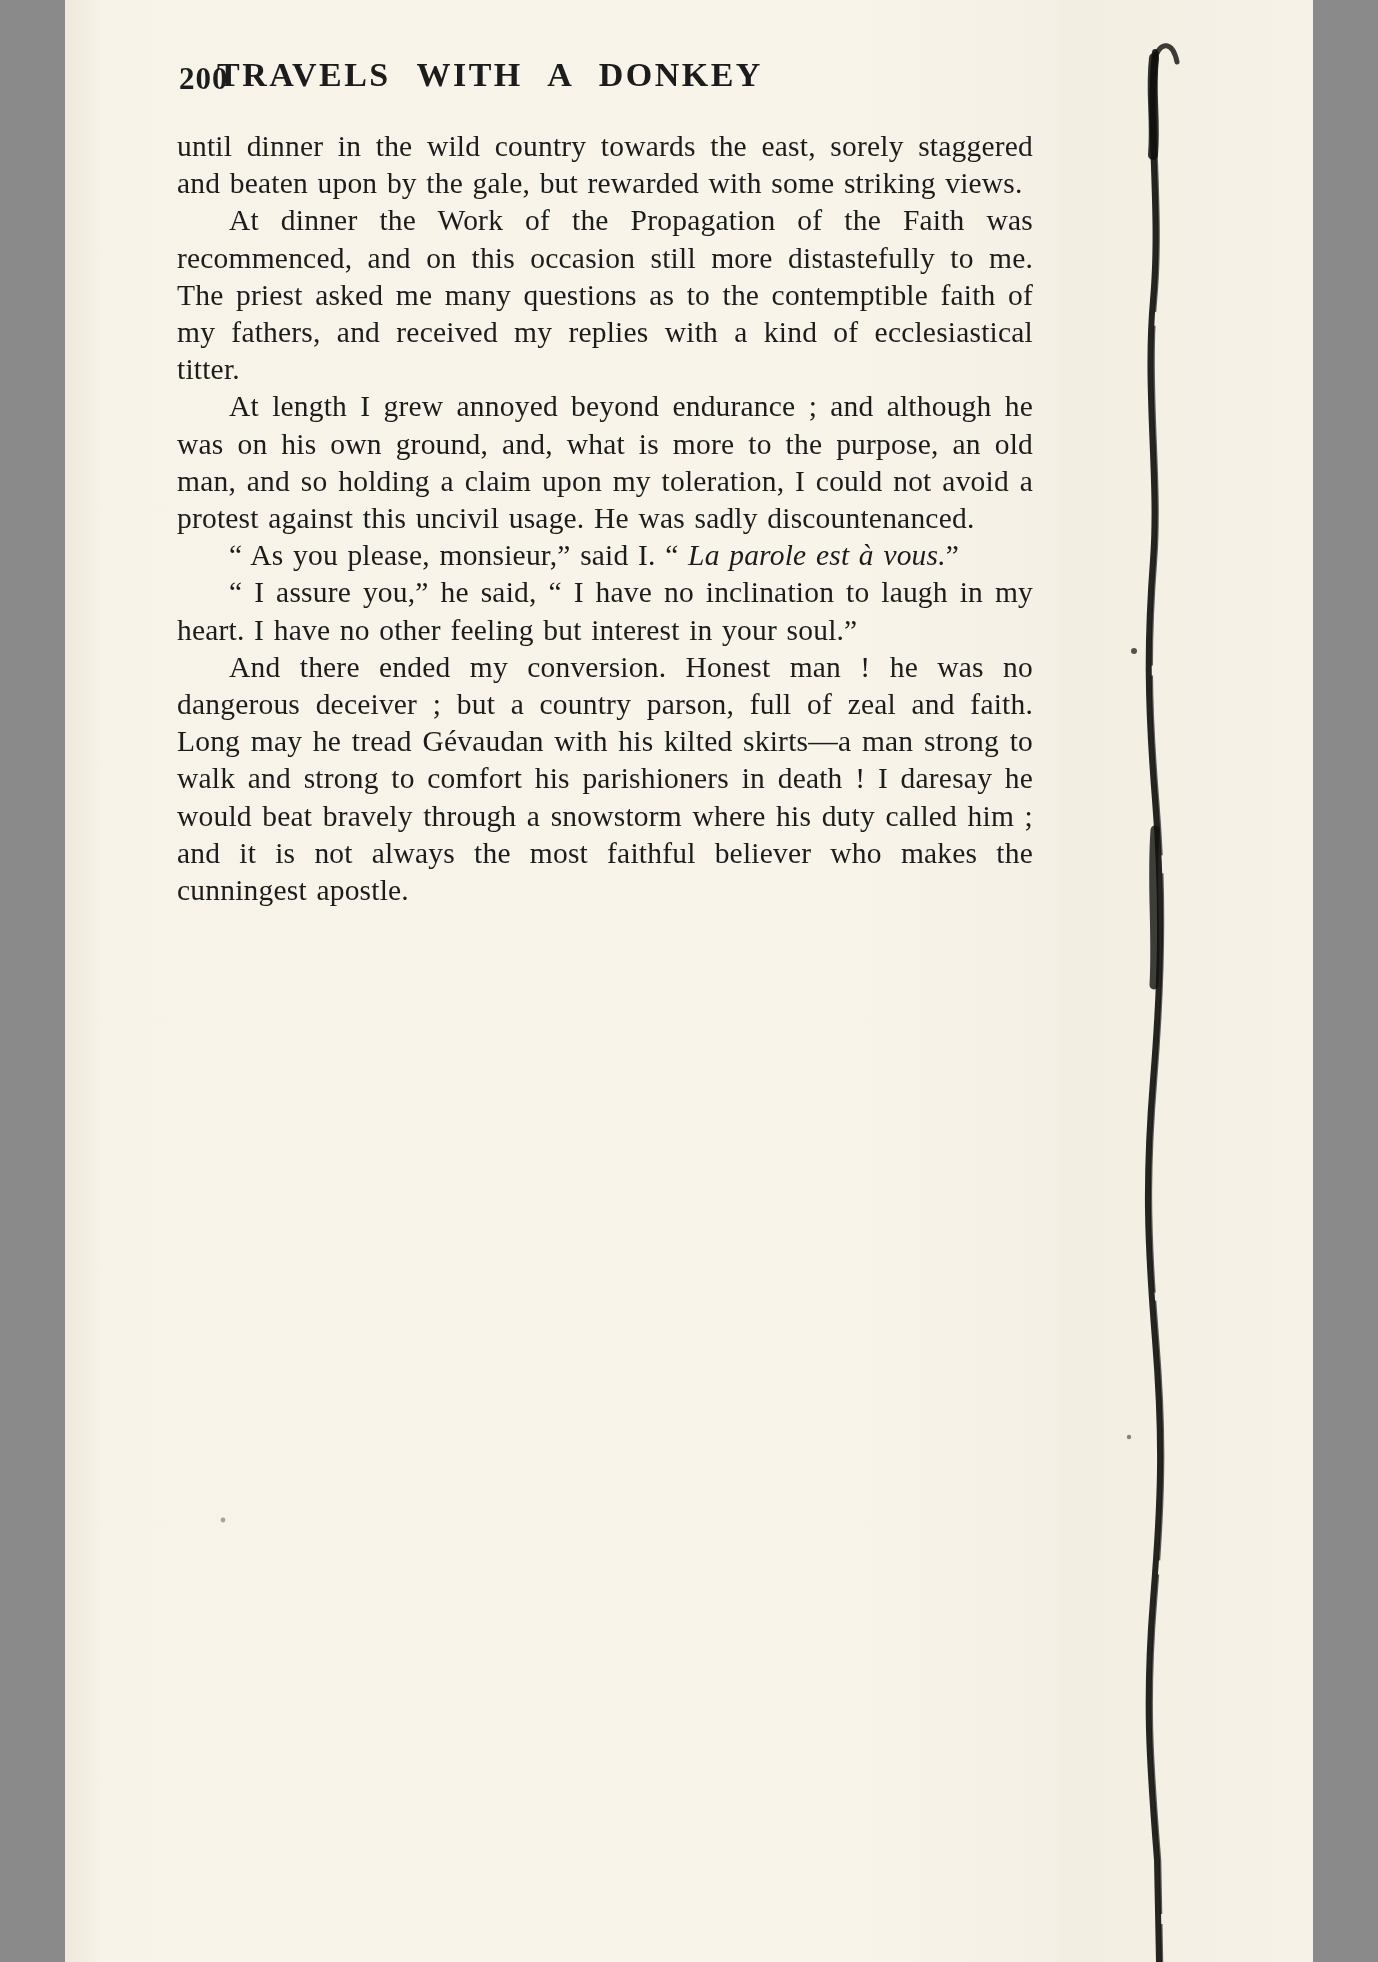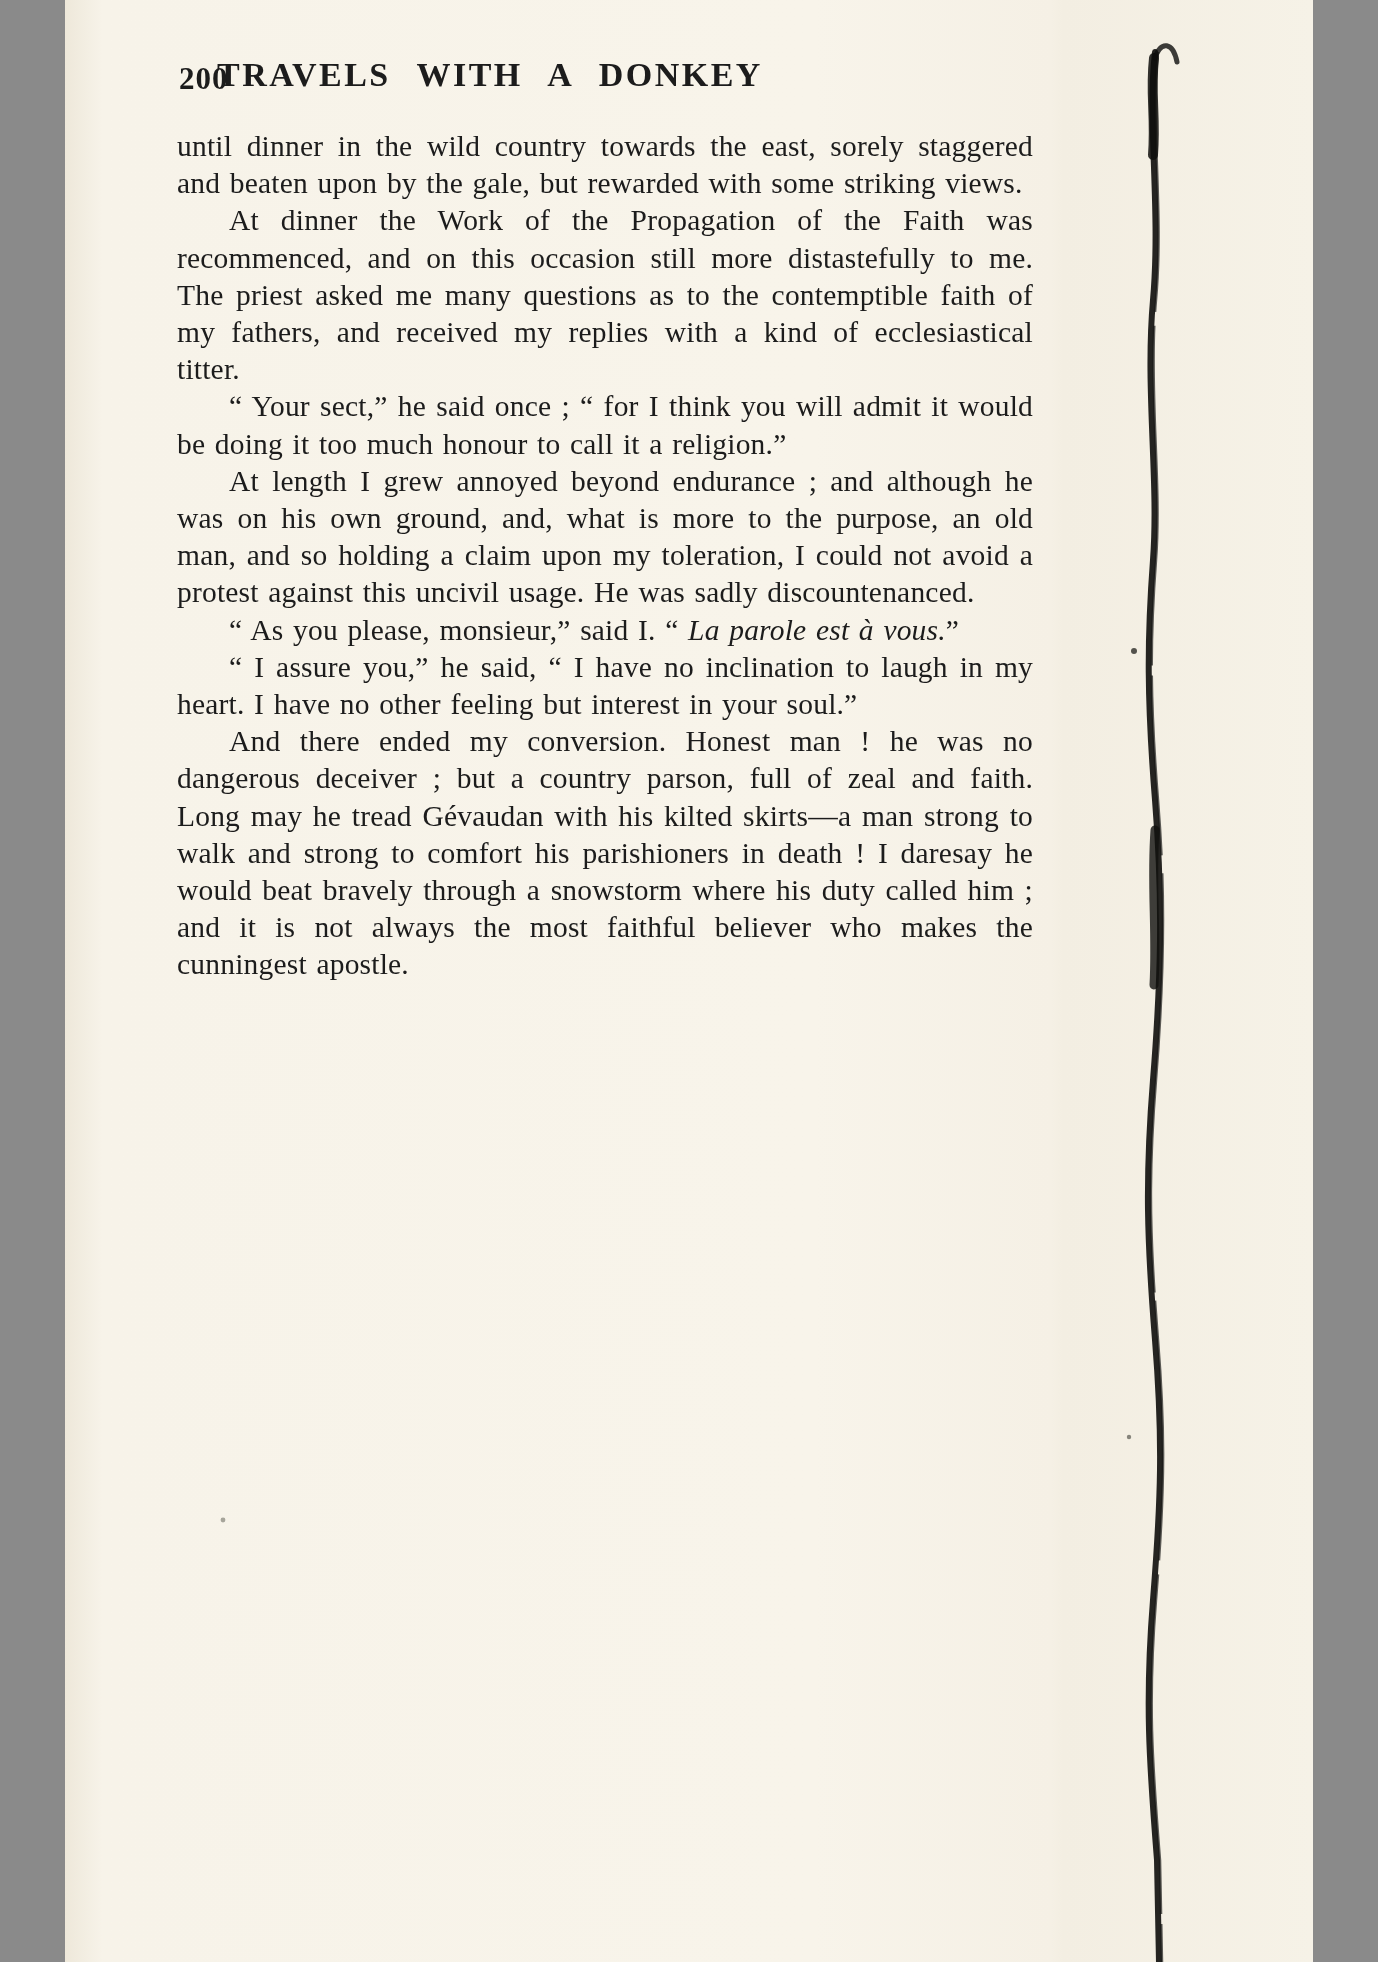--- a/index.html
+++ b/index.html
@@ -75,21 +75,20 @@
 
   <div class="content">
     <div class="page-header">
       <span class="page-number">200</span>
       <div class="page-title">TRAVELS WITH A DONKEY</div>
     </div>
 
     <div class="body-text">
         <p class="para"><span>until dinner in the wild country towards the east, sorely staggered and beaten upon by the gale, but rewarded with some striking views.</span></p>
         <p class="para indent"><span>At dinner the Work of the Propagation of the Faith was recommenced, and on this occasion still more distastefully to me.  The priest asked me many questions as to the contemptible faith of my fathers, and received my replies with a kind of ecclesiastical titter.</span></p>
-        <p class="para indent"><span>“ Your sect,” he said once ;  “ for I think you will admit it would be doing it too much honour to call it a religion.”</span></p>
         <p class="para indent"><span>At length I grew annoyed beyond endurance ;  and although he was on his own ground, and, what is more to the purpose, an old man, and so holding a claim upon my toleration, I could not avoid a protest against this uncivil usage.  He was sadly discountenanced.</span></p>
         <p class="para indent"><span>“ As you please, monsieur,” said I.  “ </span><em>La parole est à vous.</em><span>”</span></p>
         <p class="para indent"><span>“ I assure you,” he said, “ I have no inclination to laugh in my heart.  I have no other feeling but interest in your soul.”</span></p>
         <p class="para indent"><span>And there ended my conversion.  Honest man !  he was no dangerous deceiver ;  but a country parson, full of zeal and faith.  Long may he tread Gévaudan with his kilted skirts—a man strong to walk and strong to comfort his parishioners in death !  I daresay he would beat bravely through a snowstorm where his duty called him ;  and it is not always the most faithful believer who makes the cunningest apostle.</span></p>
       </div>
   </div>
 
   <svg class="edge-art" width="1378" height="1962" viewBox="0 0 1378 1962" aria-hidden="true">
 
     <path d="M 1090 52 C 1082 120, 1096 210, 1088 300 S 1094 480, 1088 560 S 1082 700, 1090 800 S 1096 980, 1088 1080 S 1082 1240, 1090 1340 S 1096 1500, 1088 1600 S 1084 1760, 1092 1860 L 1094 1962" fill="none" stroke="#121210" stroke-width="6" stroke-linecap="round" opacity="0.92"></path>

